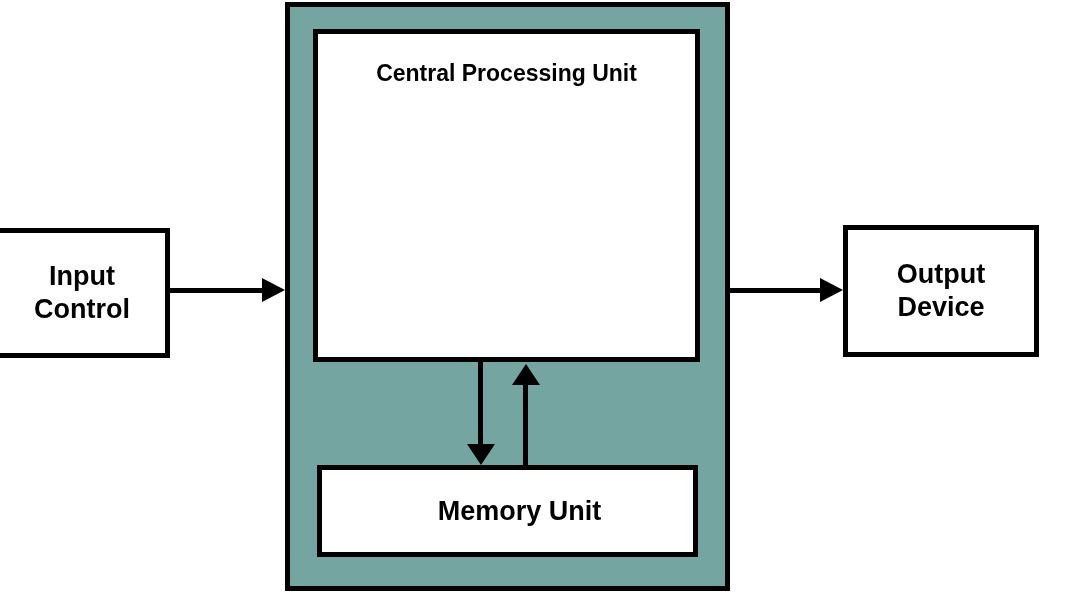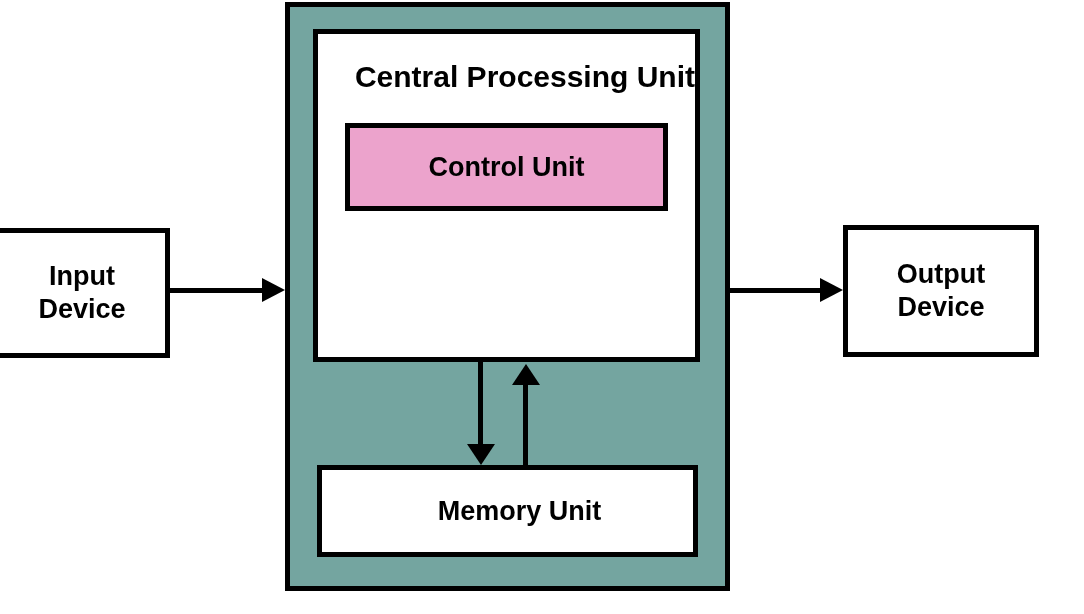--- a/index.html
+++ b/index.html
@@ -24,21 +24,21 @@
     text-align: center;
   }
   .label { font-size: 27px; line-height: 1.22; }
   .narrow { display: block; width: 140px; }
 
   
   .cpu-outer { left: 285px; top: 2px; width: 445px; height: 589px; }
   .cpu-inner { left: 313px; top: 29px; width: 387px; height: 333px; display: block; }
   .cpu-title {
     position: absolute; left: 0; right: 0; top: 26px;
-    text-align: right; font-size: 30px;
+    text-align: center; font-size: 23px;
   }
 
   
   .control { left: 345px; top: 123px; width: 323px; height: 88px; }
   .alu     { left: 345px; top: 243px; width: 323px; height: 85px; }
   .memory  { left: 317px; top: 465px; width: 381px; height: 92px; }
   .input   { left: -6px;  top: 228px; width: 176px; height: 130px; }
   .output  { left: 843px; top: 225px; width: 196px; height: 132px; }
 
   
@@ -62,31 +62,28 @@
 <body>
 
 <div class="canvas">
 
   <div class="box cpu-outer" style="background-color: rgb(116, 165, 160);"></div>
 
   <div class="box cpu-inner" style="background-color: rgb(255, 255, 255);">
     <div class="cpu-title">Central Processing Unit</div>
   </div>
 
-  <div class="box control" style="background-color: rgb(236, 163, 204);">
-    <span class="label">Control Unit</span>
-  </div>
 
 
   <div class="box memory" style="background-color: rgb(255, 255, 255); padding-left: 24px;">
     <span class="label">Memory Unit</span>
   </div>
 
   <div class="box input" style="background-color: rgb(255, 255, 255);">
-    <span class="label narrow">Input Device</span>
+    <span class="label narrow">Input Control</span>
   </div>
 
   <div class="box output" style="background-color: rgb(255, 255, 255);">
     <span class="label narrow">Output Device</span>
   </div>
 
   <div class="hline in-line"></div>
   <div class="head head-right in-head"></div>
 
   <div class="hline out-line"></div>

